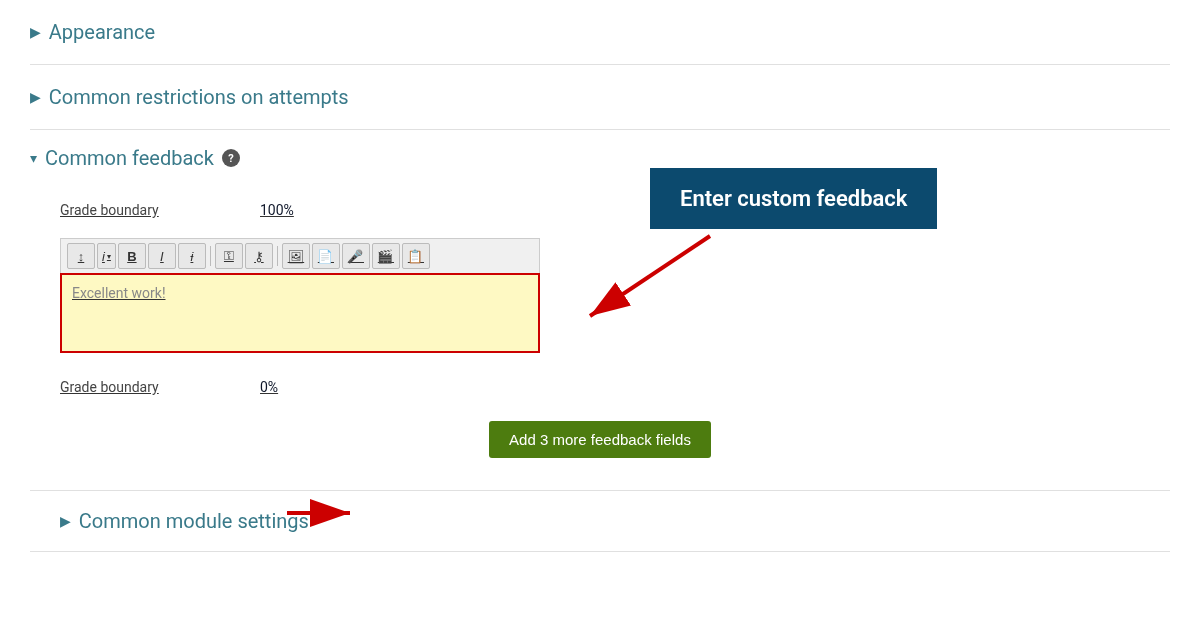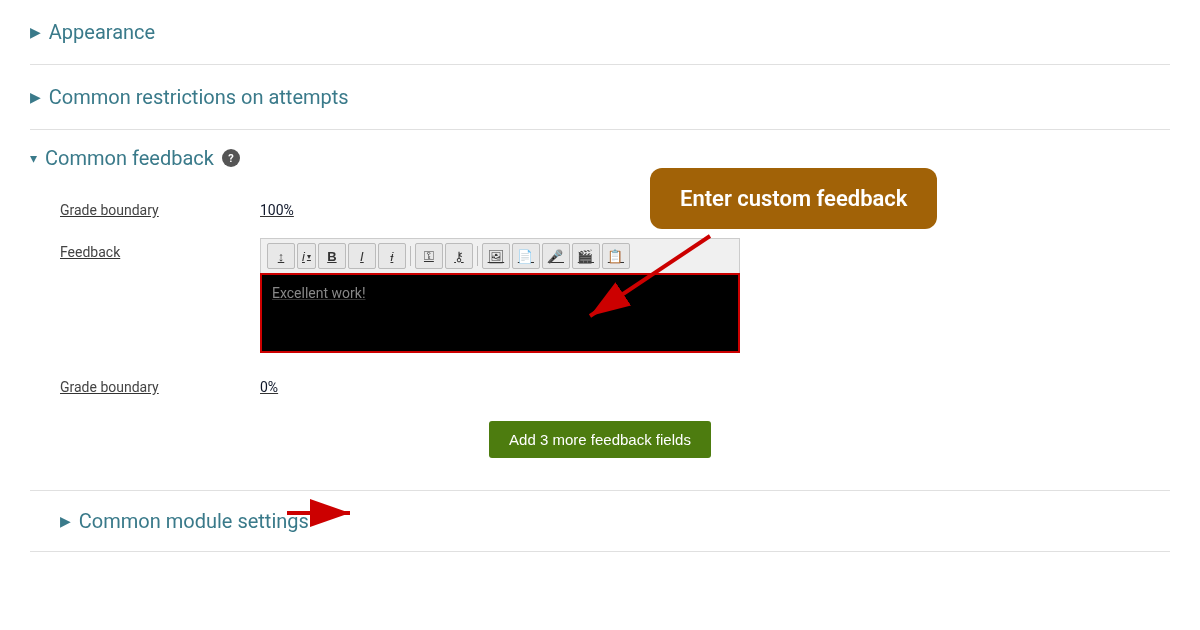--- a/index.html
+++ b/index.html
@@ -124,21 +124,21 @@
 
     .toolbar-separator {
       width: 1px;
       height: 20px;
       background: #bbb;
       margin: 0 2px;
     }
 
     .editor-body {
       border: 2px solid #cc0000;
-      background: #000000;
+      background: #fef9c3;
       min-height: 80px;
       padding: 10px;
       font-size: 14px;
       color: #555;
     }
 
     .add-btn {
       display: inline-block;
       background: #4d7c0f;
       color: #fff;
@@ -160,26 +160,26 @@
 
     
     .annotation-container {
       position: absolute;
       top: 168px;
       left: 590px;
       pointer-events: none;
     }
 
     .annotation-box {
-      background: #a16207;
+      background: #0c4a6e;
       color: #fff;
       font-size: 22px;
       font-weight: 600;
       padding: 18px 30px;
-      border-radius: 12px;
+      border-radius: 0;
       white-space: nowrap;
       position: absolute;
       top: 0;
       left: 60px;
     }
 
     .bottom-section {
       display: flex;
       align-items: center;
       padding: 18px 30px;
@@ -223,21 +223,20 @@
       </span>
       <span class="help-icon">?</span>
     </div>
 
     <div class="form-row">
       <span class="form-label">Grade boundary</span>
       <span class="form-value">100%</span>
     </div>
 
     <div class="form-row">
-      <span class="form-label">Feedback</span>
       <div class="editor-container">
         <div class="editor-toolbar">
           <button class="toolbar-btn">↕</button>
           <div class="toolbar-dropdown">
             <button class="toolbar-btn" style="width:auto; padding: 0 4px; gap:2px;">
                 <em>i</em> 
                 <span class="dropdown-arrow">▾</span>
               </button>
           </div>
           <button class="toolbar-btn">

